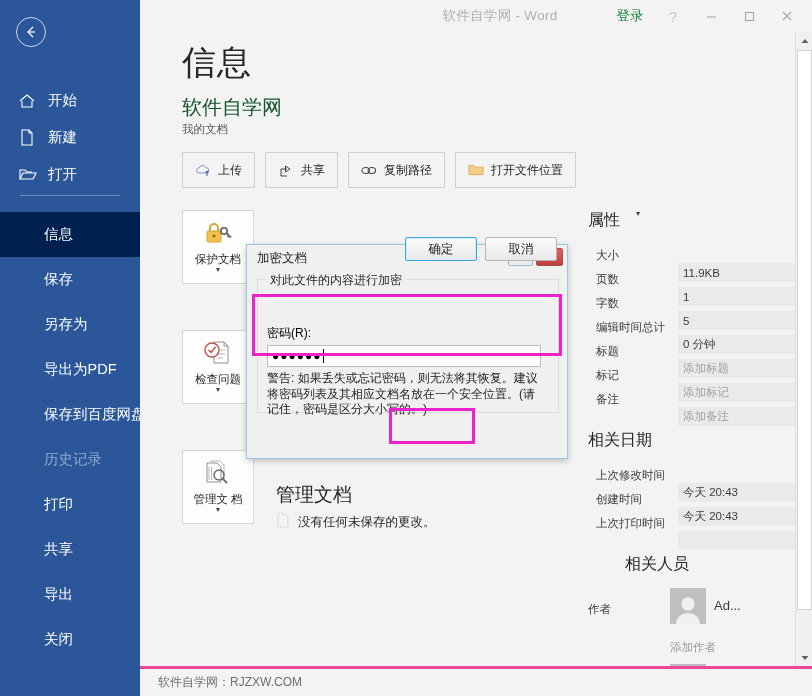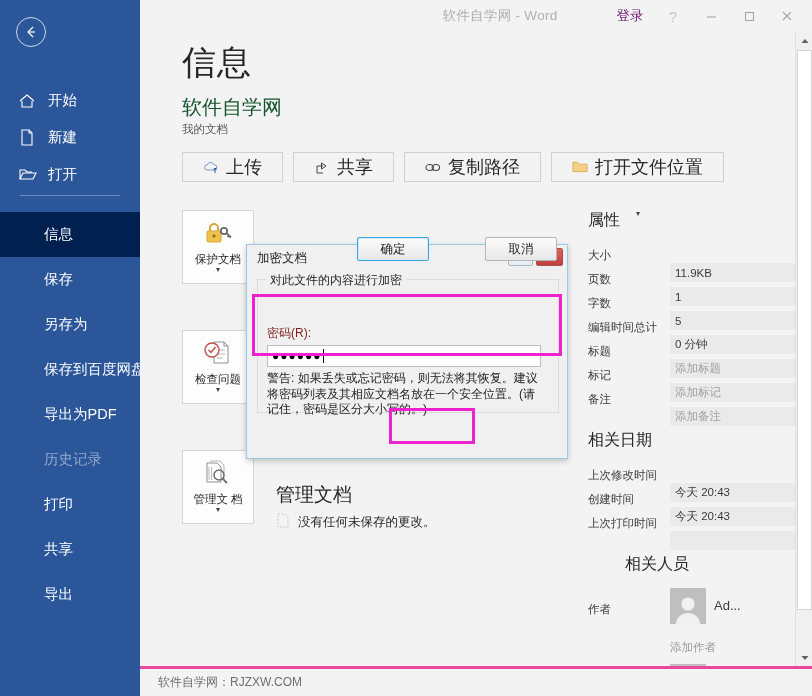--- a/index.html
+++ b/index.html
@@ -74,21 +74,21 @@
   }
   .tb-right {
     position: absolute; right: 6px; top: 0; height: 32px;
     display: flex; align-items: center;
   }
   .tb-item {
     height: 32px; min-width: 38px;
     display: flex; align-items: center; justify-content: center;
     color: #a6a6a6; font-size: 13px;
   }
-  .tb-item.signin { color: #701a75; font-size: 13.5px; min-width: 48px; }
+  .tb-item.signin { color: #15803d; font-size: 13.5px; min-width: 48px; }
   .tb-item.qmark { color: #c8c8c8; font-size: 15px; }
   .tb-glyph { display: block; }
 
   
   .content {
     position: absolute; left: 140px; top: 32px;
     width: 655px; height: 634px;
     background: #f3f3f3;
     overflow: hidden;
   }
@@ -103,24 +103,24 @@
   }
   .doc-path {
     position: absolute; left: 42px; top: 90px;
     font-size: 11.5px; color: #595959;
   }
   .actionbar {
     position: absolute; left: 42px; top: 120px;
     display: flex; gap: 10px;
   }
   .act-btn {
-    height: 30px; padding: 0 20px;
+    height: 36px; padding: 0 12px;
     border: 1px solid #d0d0d0; background: #f3f3f3;
     display: flex; align-items: center; gap: 7px;
-    font-size: 18px; color: #262626;
+    font-size: 12px; color: #262626;
     white-space: nowrap;
   }
   .act-ico { width: 16px; height: 16px; display: flex; align-items: center; justify-content: center; }
 
   
   .tile {
     position: absolute;
     width: 72px; height: 74px;
     border: 1px solid #d6d6d6; background: #fdfdfd;
     display: flex; flex-direction: column; align-items: center; justify-content: center;
@@ -145,21 +145,21 @@
   .props-head {
     position: absolute; left: 0; top: 178px;
     font-size: 16px; color: #262626;
     display: flex; align-items: flex-start; gap: 16px;
   }
   .prop-row {
     position: absolute; left: 0; width: 207px; height: 22px;
     display: flex; align-items: center;
     font-size: 11.5px;
   }
-  .prop-lbl { width: 82px; color: #3b3b3b; white-space: nowrap; }
+  .prop-lbl { width: 82px; color: #3b3b3b; white-space: nowrap; margin-left: 8px; }
   .prop-val {
     flex: 1; height: 19px; display: flex; align-items: center;
     background: #eaeaea; padding-left: 5px; color: #3b3b3b; margin-top: 35px;
   }
   .prop-val.placeholder { color: #a0a0a0; }
   .prop-val.empty { background: #eaeaea; }
   .group-head {
     position: absolute; left: 0;
     font-size: 16px; color: #262626; white-space: nowrap;
   }
@@ -246,21 +246,21 @@
     width: 302px; height: 134px;
     border: 1px solid #dcdcdc;
   }
   .fs-legend {
     position: absolute; left: 8px; top: -8px;
     background: #f0f0f0; padding: 0 4px;
     font-size: 12px; color: #1e1e1e;
   }
   .pwd-label {
     position: absolute; left: 20px; top: 54px;
-    font-size: 12px; color: #7f1d1d;
+    font-size: 12px; color: #000000;
   }
   .pwd-input {
     position: absolute; left: 20px; top: 74px;
     width: 274px; height: 22px;
     background: #ffffff; border: 1px solid #bdbdbd;
     display: flex; align-items: center; padding-left: 4px;
     font-size: 12px; color: #000; letter-spacing: 1px;
   }
   .pwd-caret {
     display: inline-block; width: 1px; height: 14px;
@@ -273,21 +273,21 @@
   }
   .dlg-buttons {
     position: absolute; right: 10px; bottom: 10px;
     display: flex; gap: 8px;
   }
   .dlg-btn {
     width: 72px; height: 24px;
     border: 1px solid #b5b5b5; border-radius: 2px;
     background: linear-gradient(#fbfbfb,#e8e8e8);
     display: flex; align-items: center; justify-content: center;
-    font-size: 12.5px; color: #1e1e1e; margin-left: 48px;
+    font-size: 12.5px; color: #1e1e1e;
   }
   .dlg-btn.default { border: 1px solid #3ba6e0; box-shadow: 0 0 0 1px #d4ebf8 inset; }
 
   
   .hl {
     position: absolute;
     border: 3px solid #ee22cc;
     pointer-events: none;
   }
   .hl-pwd { left: 252px; top: 294px; width: 310px; height: 62px; }
@@ -342,36 +342,39 @@
       <div class="nav-row active">
           <span>信息</span>
         </div>
       <div class="nav-row">
           <span>保存</span>
         </div>
       <div class="nav-row">
           <span>另存为</span>
         </div>
       <div class="nav-row">
+          <span>导出为PDF</span>
+        </div>
+      <div class="nav-row">
           <span>保存到百度网盘</span>
-        </div>
-      <div class="nav-row">
-          <span>导出为PDF</span>
         </div>
       <div class="nav-row disabled">
           <span>历史记录</span>
         </div>
       <div class="nav-row">
           <span>打印</span>
         </div>
       <div class="nav-row">
           <span>共享</span>
         </div>
       <div class="nav-row">
           <span>导出</span>
+        </div>
+      <div class="nav-row">
+          <span>关闭</span>
         </div>
     </div>
   </div>
 
   <div class="titlebar">
     <div class="title-text">软件自学网  -  Word</div>
     <div class="tb-right">
       <div class="tb-item signin">登录</div>
       <div class="tb-item qmark">?</div>
       <div class="tb-item">

